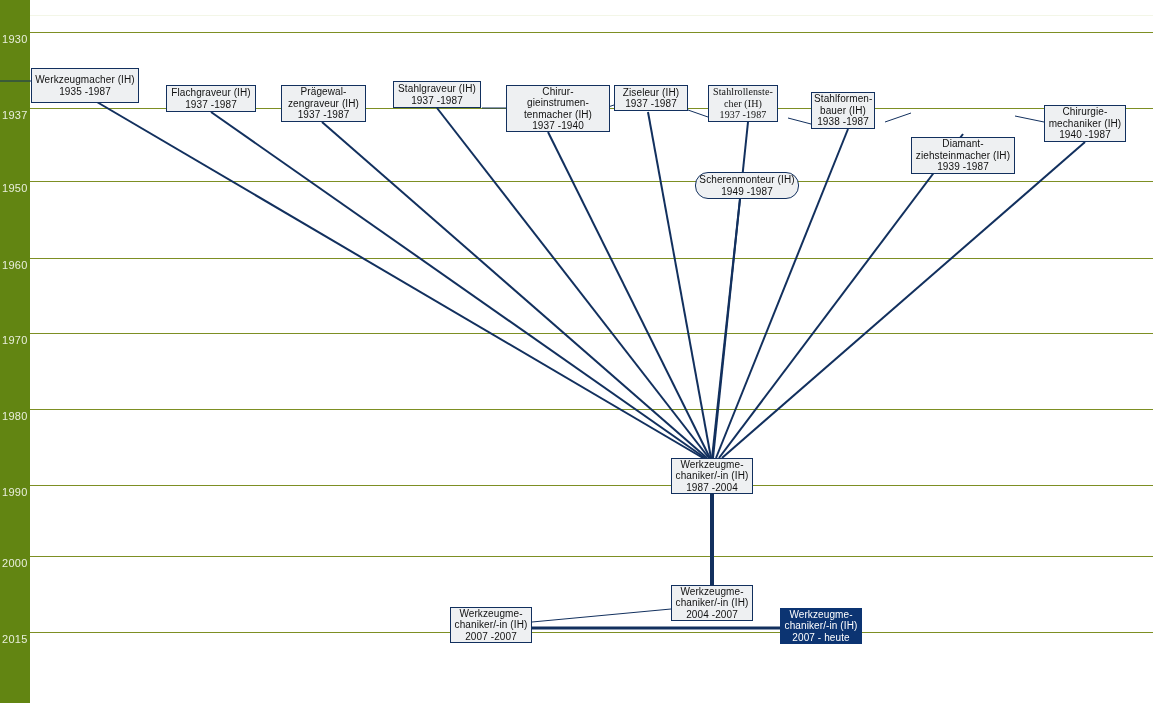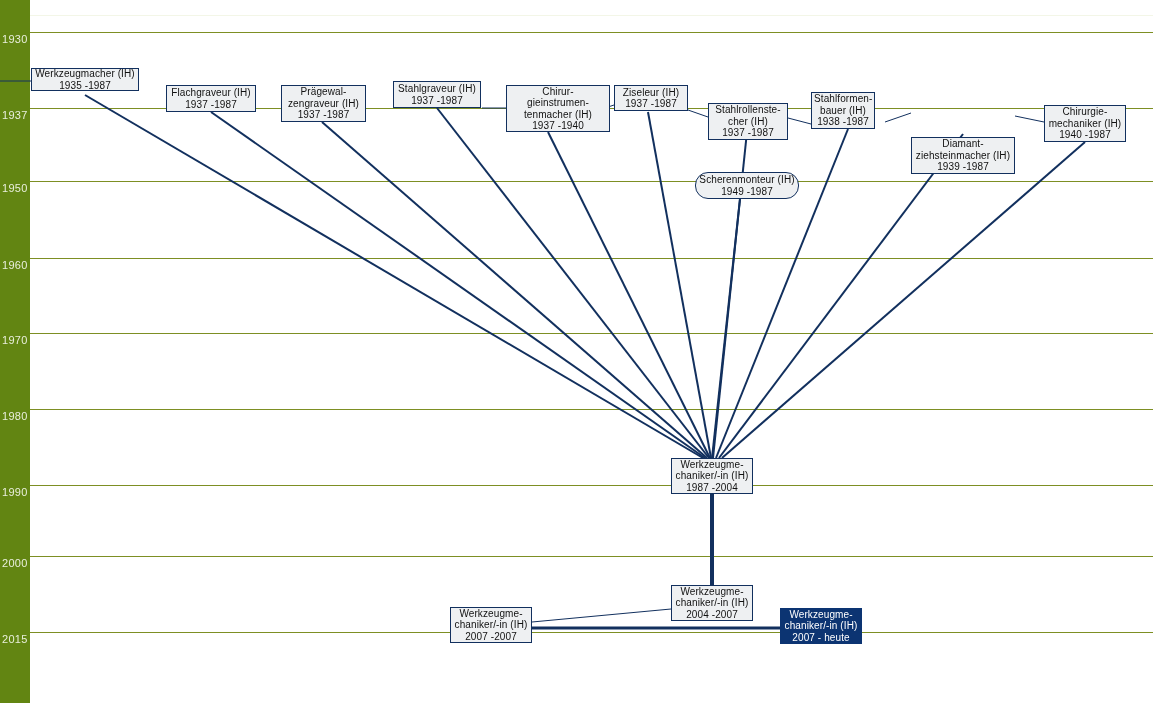--- a/index.html
+++ b/index.html
@@ -128,36 +128,36 @@
       <line x1="848" y1="129" x2="716" y2="458" stroke="#12305e" stroke-width="2" stroke-linecap="butt"></line>
       <line x1="963" y1="134" x2="719" y2="458" stroke="#12305e" stroke-width="2" stroke-linecap="butt"></line>
       <line x1="1085" y1="142" x2="722" y2="458" stroke="#12305e" stroke-width="2" stroke-linecap="butt"></line>
       <line x1="740" y1="199" x2="712" y2="458" stroke="#12305e" stroke-width="2" stroke-linecap="butt"></line>
       <line x1="712" y1="494" x2="712" y2="585" stroke="#12305e" stroke-width="4" stroke-linecap="butt"></line>
       <line x1="671" y1="609" x2="532" y2="622" stroke="#12305e" stroke-width="1" stroke-linecap="butt"></line>
       <line x1="532" y1="628" x2="780" y2="628" stroke="#12305e" stroke-width="3" stroke-linecap="butt"></line>
     </svg>
 
   <div id="nodes">
-      <div class="node" style="left: 31px; top: 68px; width: 108px; height: 23px;"><span class="node-text">Werkzeugmacher (IH)
+      <div class="node" style="left: 31px; top: 68px; width: 108px; height: 35px;"><span class="node-text">Werkzeugmacher (IH)
 1935 -1987</span></div>
       <div class="node" style="left: 166px; top: 85px; width: 90px; height: 27px;"><span class="node-text">Flachgraveur (IH)
 1937 -1987</span></div>
       <div class="node" style="left: 281px; top: 85px; width: 85px; height: 37px;"><span class="node-text">Prägewal-
 zengraveur (IH)
 1937 -1987</span></div>
       <div class="node" style="left: 393px; top: 81px; width: 88px; height: 27px;"><span class="node-text">Stahlgraveur (IH)
 1937 -1987</span></div>
       <div class="node" style="left: 506px; top: 85px; width: 104px; height: 47px;"><span class="node-text">Chirur-
 gieinstrumen-
 tenmacher (IH)
 1937 -1940</span></div>
       <div class="node" style="left: 614px; top: 85px; width: 74px; height: 26px;"><span class="node-text">Ziseleur (IH)
 1937 -1987</span></div>
-      <div class="node" style="left: 708px; top: 103px; width: 80px; height: 37px;"><span class="node-text">Stahlrollenste-
+      <div class="node" style="left: 708px; top: 85px; width: 70px; height: 37px; font-family: Liberation Serif, serif;"><span class="node-text">Stahlrollenste-
 cher (IH)
 1937 -1987</span></div>
       <div class="node" style="left: 811px; top: 92px; width: 64px; height: 37px;"><span class="node-text">Stahlformen-
 bauer (IH)
 1938 -1987</span></div>
       <div class="node" style="left: 911px; top: 97px; width: 104px; height: 37px; margin-top: 40px;"><span class="node-text">Diamant-
 ziehsteinmacher (IH)
 1939 -1987</span></div>
       <div class="node" style="left: 1044px; top: 105px; width: 82px; height: 37px;"><span class="node-text">Chirurgie-
 mechaniker (IH)

